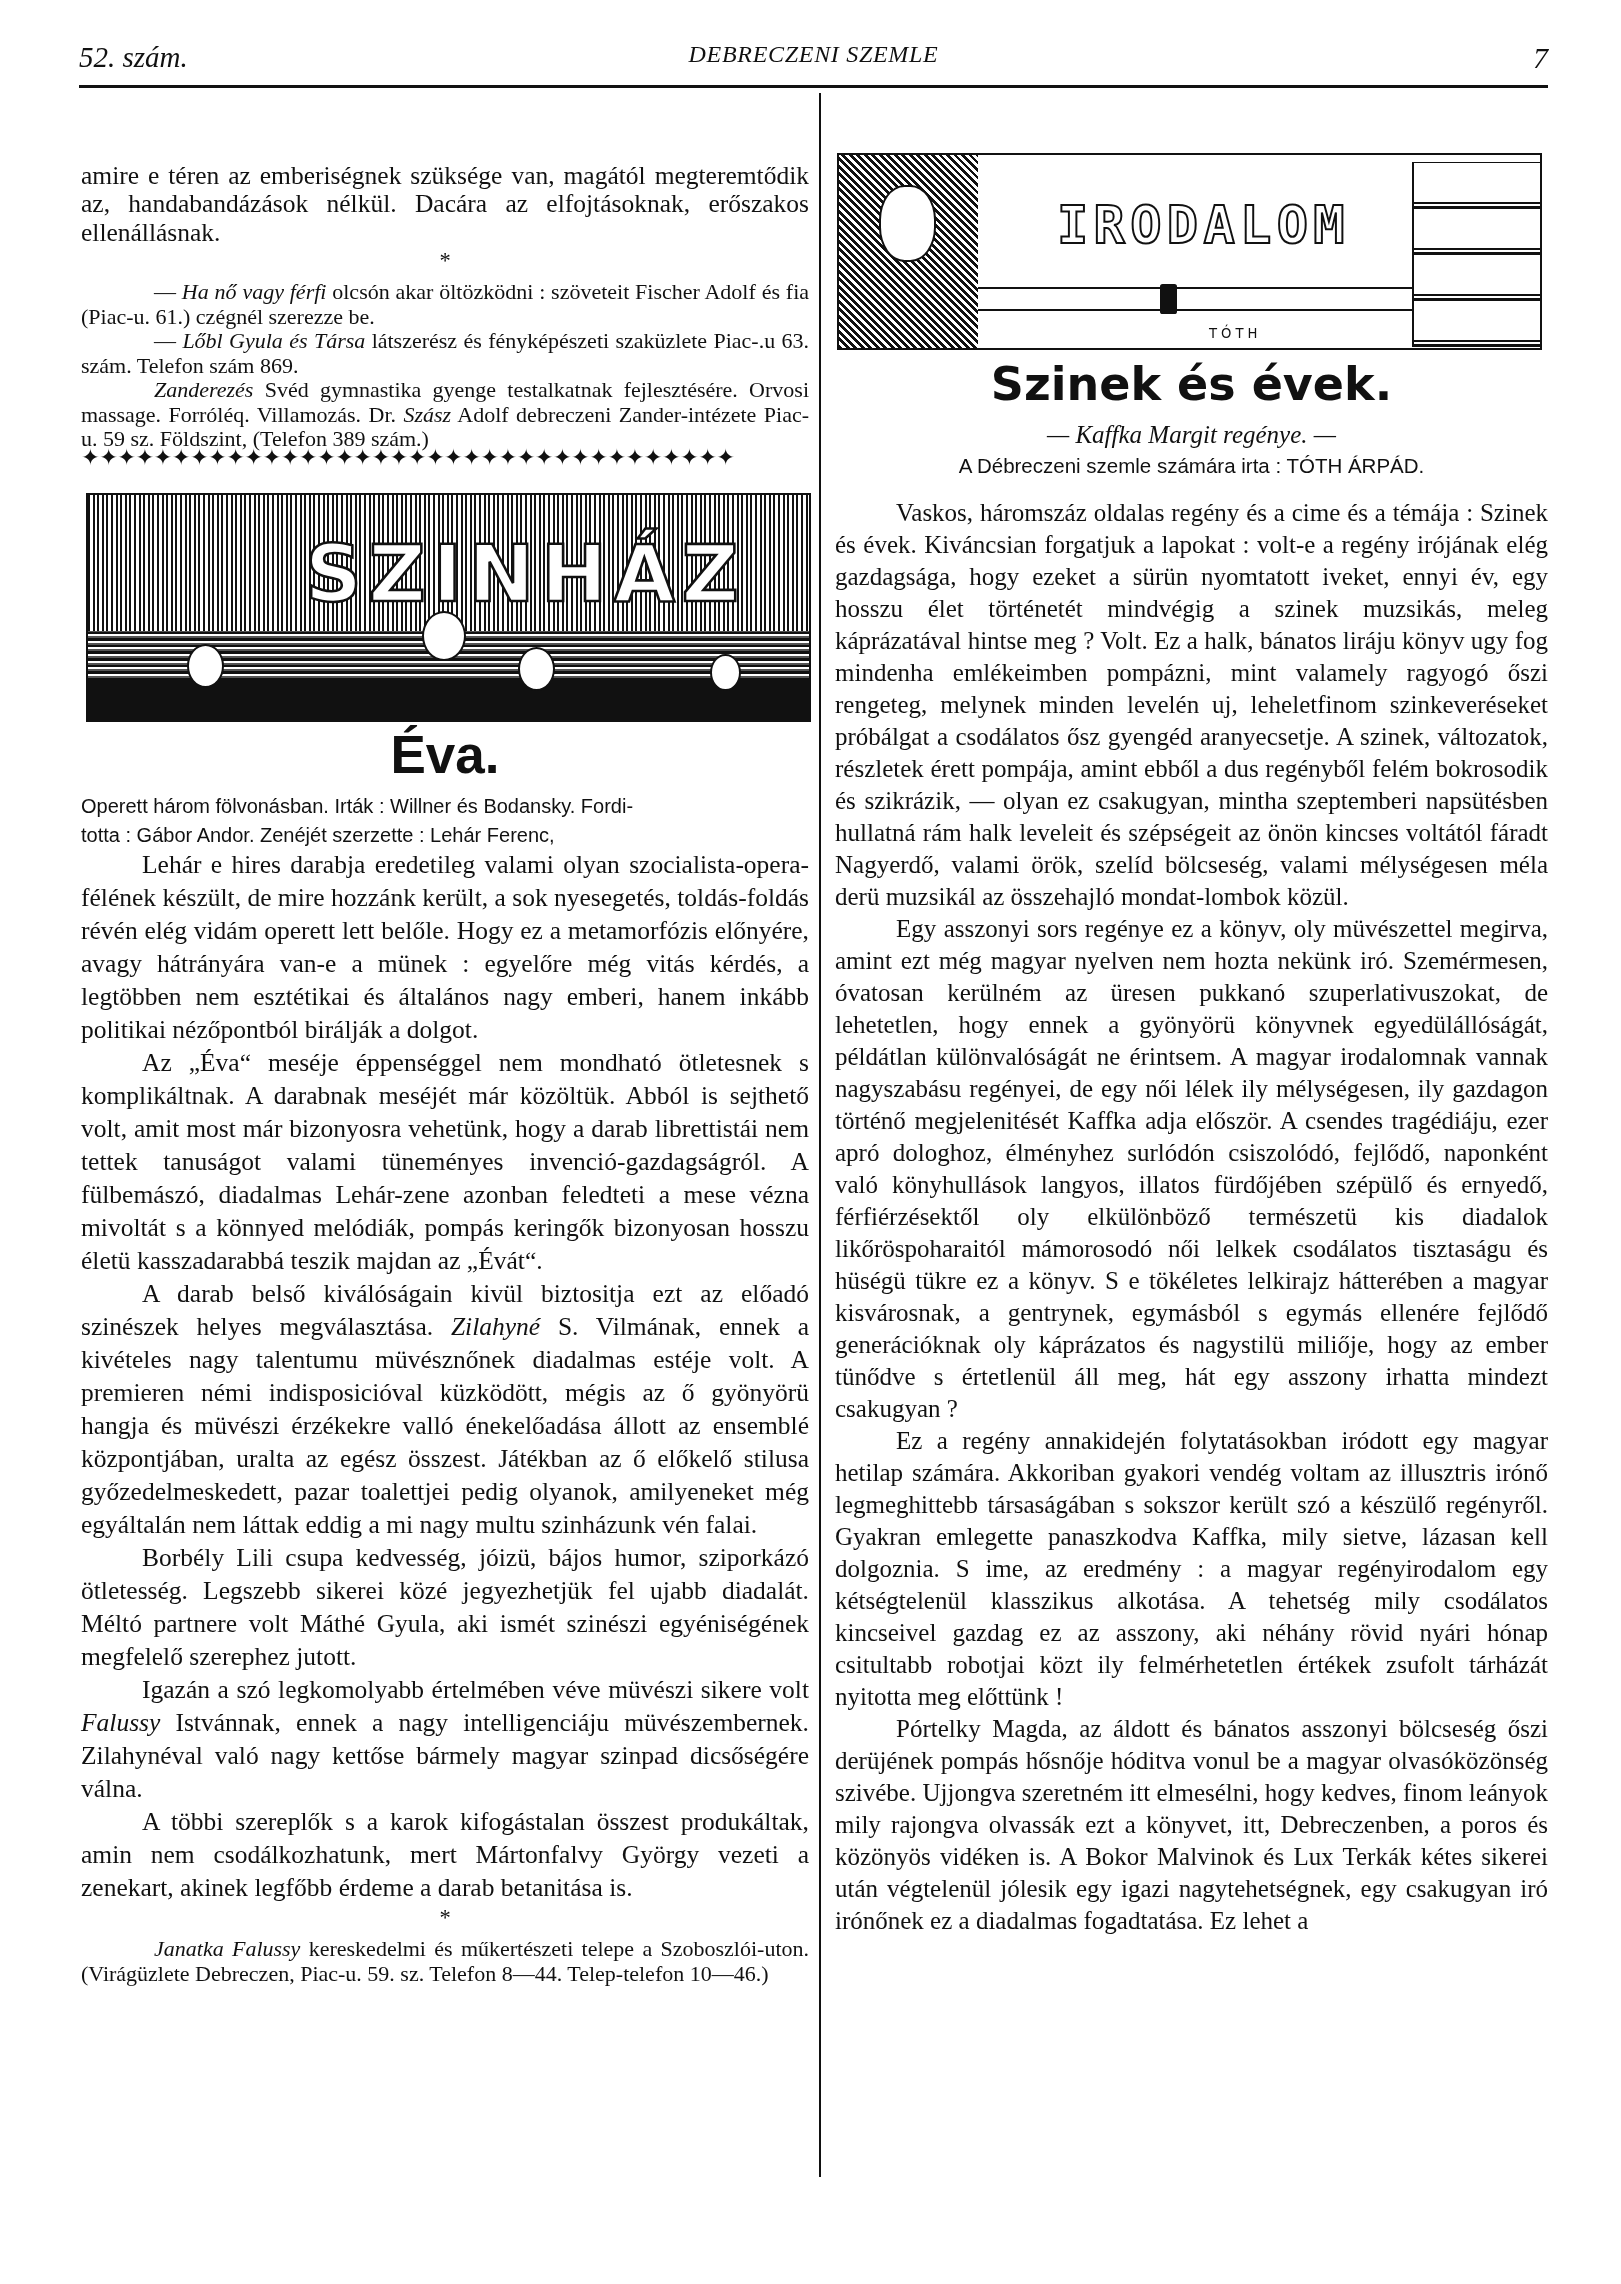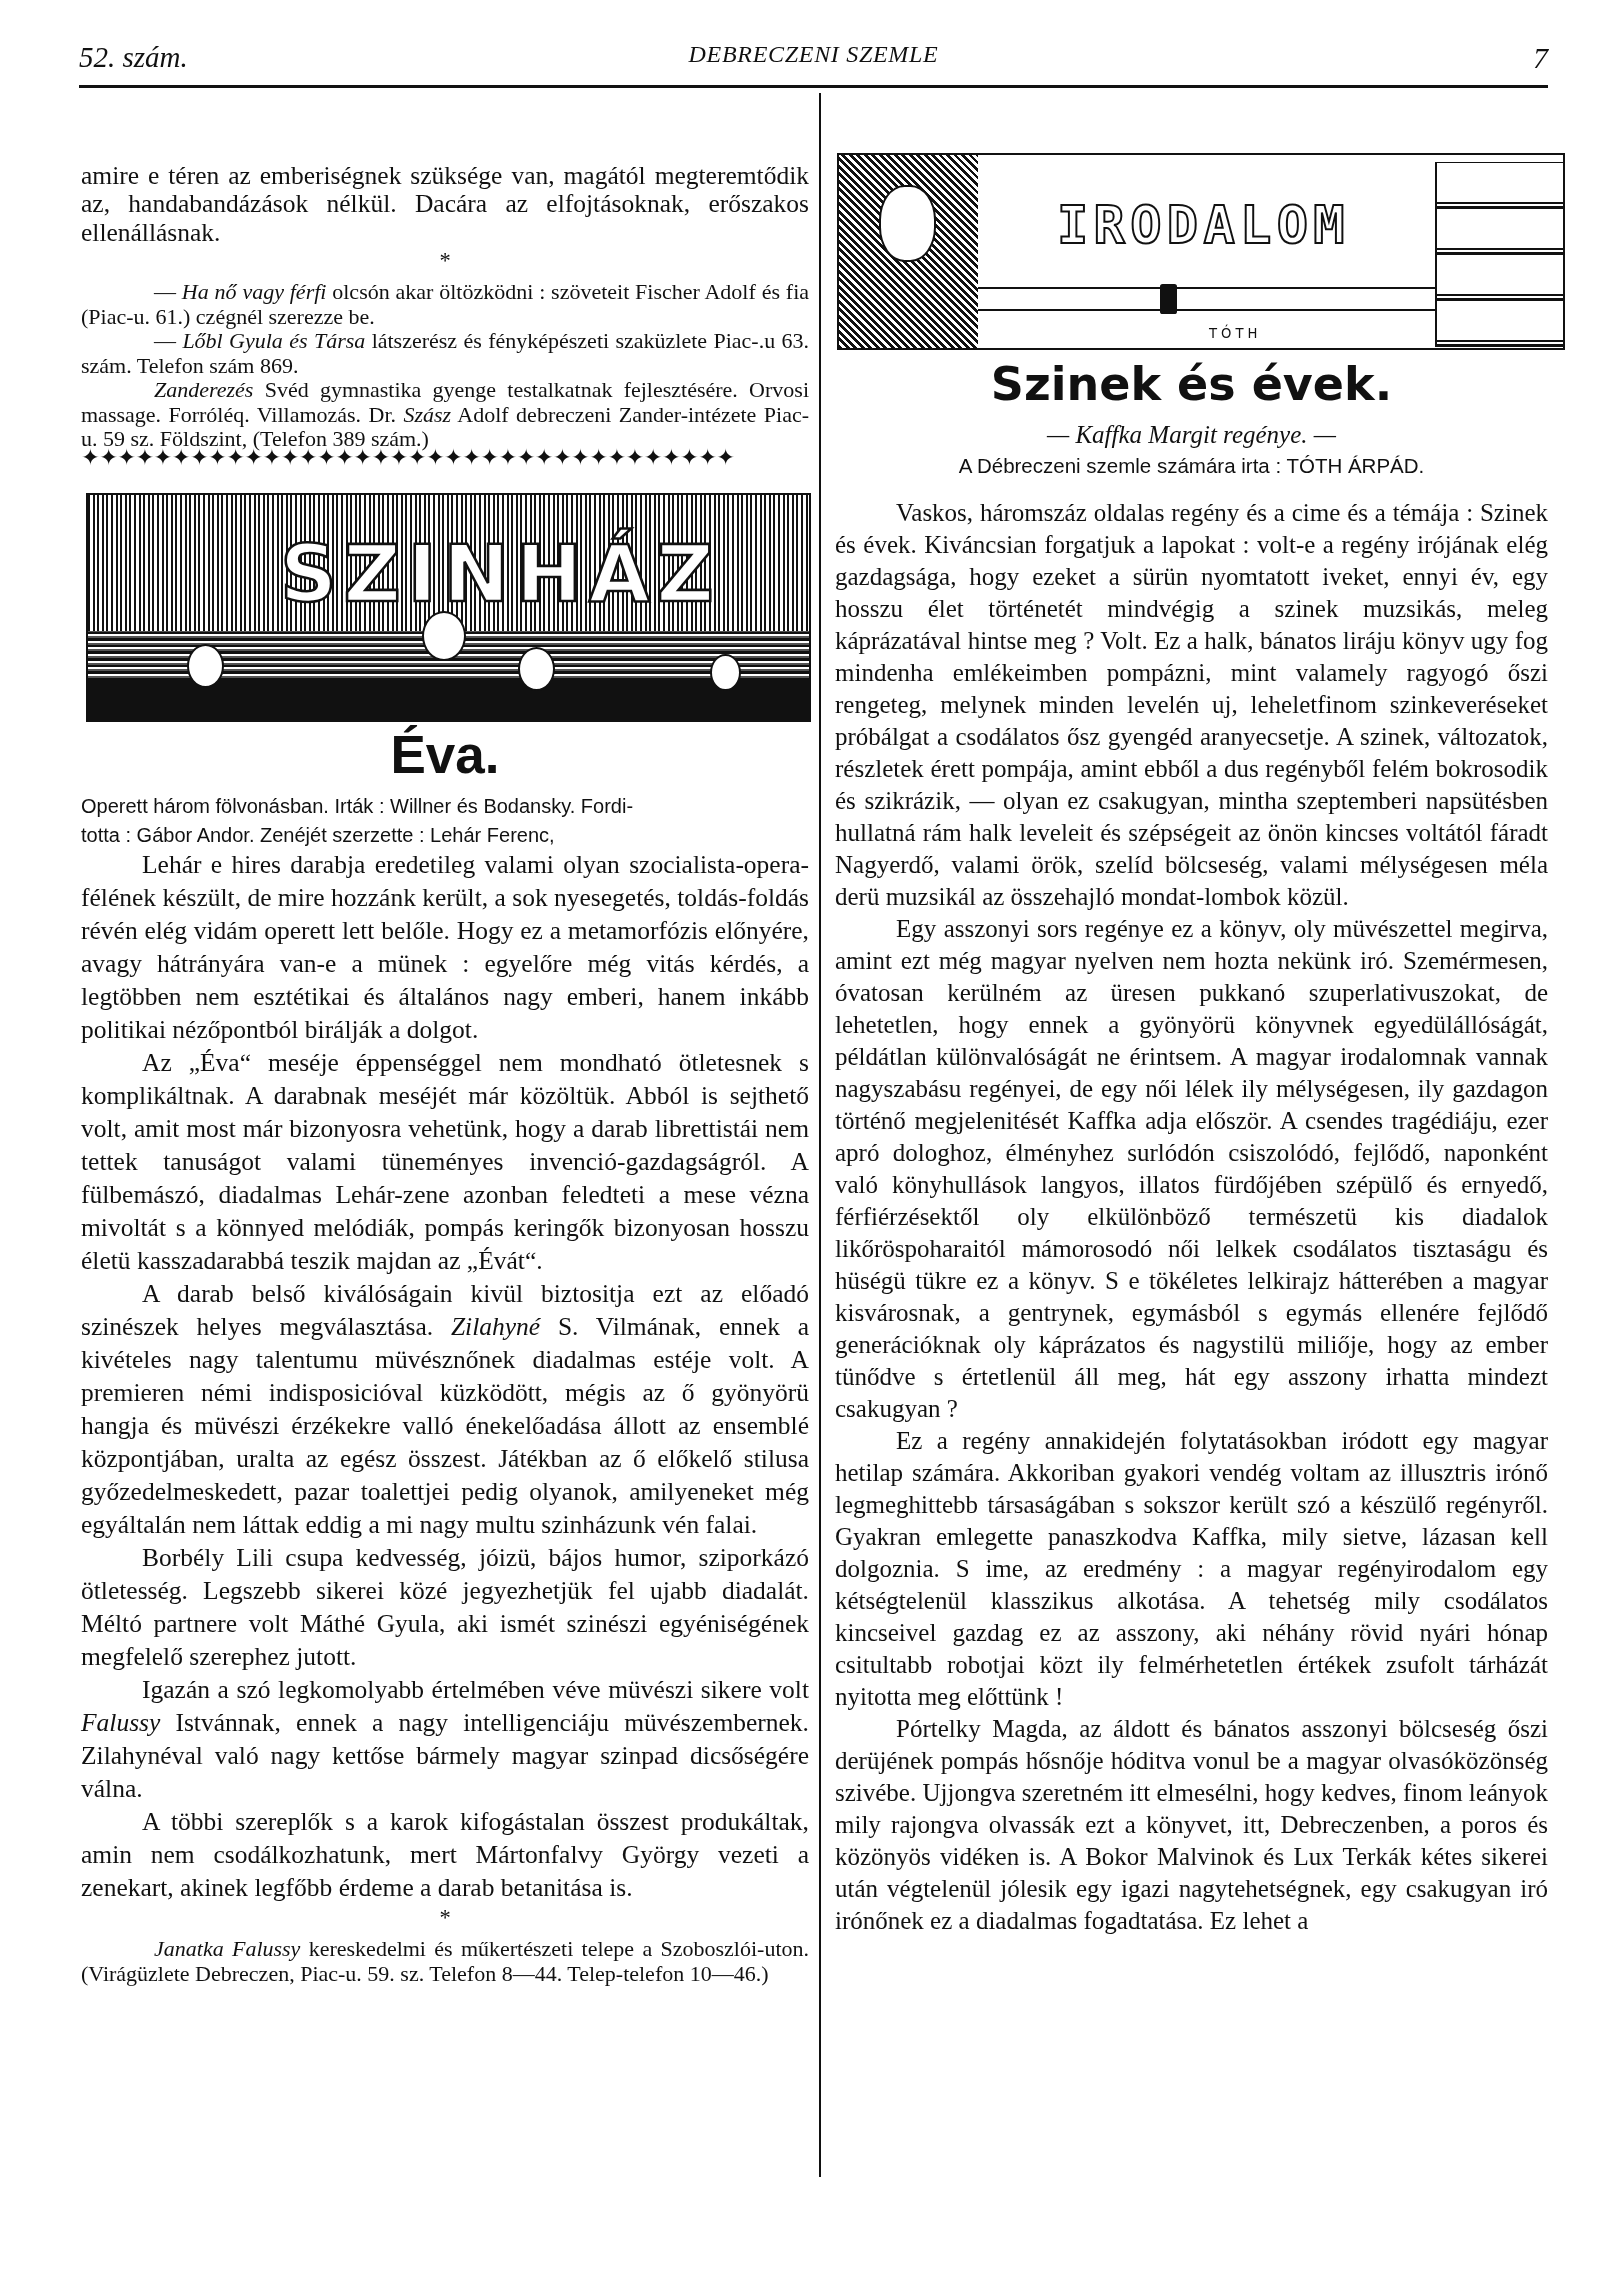--- a/index.html
+++ b/index.html
@@ -28,27 +28,27 @@
   em { font-style: italic; }
 
   .ornament { position: absolute; left: 81px; width: 728px; top: 445px; height: 26.5px;
               font-size: 22.5px; letter-spacing: -0.7px; text-align: justify; text-align-last: justify; overflow: hidden; white-space: nowrap; line-height: 26.5px; }
 
   
   .banner { position: absolute; border: 2px solid #111; overflow: hidden; }
   .banner-szinhaz { left: 86px; top: 493px; width: 721px; height: 225px;
       background: repeating-linear-gradient(90deg, #111 0 2px, #fff 2px 4.6px); }
   .banner-szinhaz .word { position: absolute; left: 192px; top: 36px; font-family: "DejaVu Sans", sans-serif;
-      font-size: 79px; font-weight: bold; color: #fff; -webkit-text-stroke: 2.6px #111; letter-spacing: 6.6px; line-height: 86px; }
+      font-size: 79px; font-weight: bold; color: #fff; -webkit-text-stroke: 2.6px #111; letter-spacing: 6.6px; line-height: 86px; padding-left: 25px; }
   .banner-szinhaz .audience { position: absolute; left: 0; right: 0; bottom: 0; height: 89px;
       background: repeating-linear-gradient(0deg, #111 0 2.6px, #555 2.6px 4.6px, #fff 4.6px 6.6px); }
   .banner-szinhaz .seats { position: absolute; left: 0; right: 0; bottom: 0; height: 40px; background: #111; }
   .figure-head { position: absolute; border-radius: 50%; background: #fff; border: 2.6px solid #111; }
 
-  .banner-irodalom { left: 837px; top: 153px; width: 701px; height: 193px; background: #fff; padding-left: 23px; }
+  .banner-irodalom { left: 837px; top: 153px; width: 701px; height: 193px; background: #fff; }
   .banner-irodalom .word { position: absolute; left: 218px; top: 40px; font-family: "DejaVu Sans Mono", monospace;
       font-size: 52px; font-weight: bold; color: #fff; -webkit-text-stroke: 2px #111; letter-spacing: 5.3px; }
   .banner-irodalom .writer { position: absolute; left: 0; top: 0; width: 139px; height: 193px;
       background: repeating-linear-gradient(45deg, #111 0 2.6px, #fff 2.6px 5.3px); }
   .banner-irodalom .writer .face { position: absolute; left: 40px; top: 30px; width: 53px; height: 73px; background: #fff; border: 2px solid #111; border-radius: 45%; }
   .banner-irodalom .shelf { position: absolute; right: 0; top: 6.6px; width: 126px; height: 185px;
       background: repeating-linear-gradient(0deg, #111 0 3.3px, #fff 3.3px 5.3px, #111 5.3px 6.6px, #fff 6.6px 46px); border-left: 2.6px solid #111; }
   .banner-irodalom .desk { position: absolute; left: 139px; right: 126px; top: 132px; height: 2px; background: #111; }
   .banner-irodalom .desk2 { position: absolute; left: 139px; right: 126px; top: 154px; height: 2px; background: #111; }
   .banner-irodalom .inkwell { position: absolute; left: 321px; top: 129px; width: 17px; height: 30px; background: #111; border-radius: 2.6px; }

